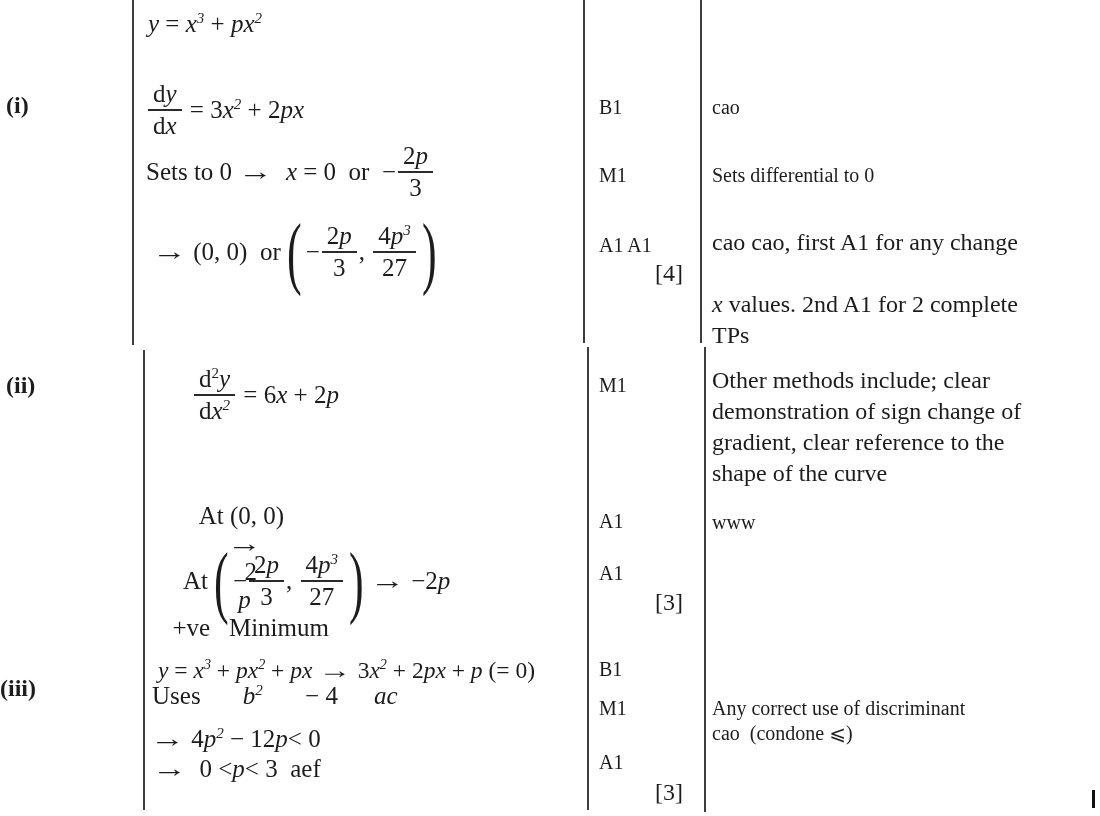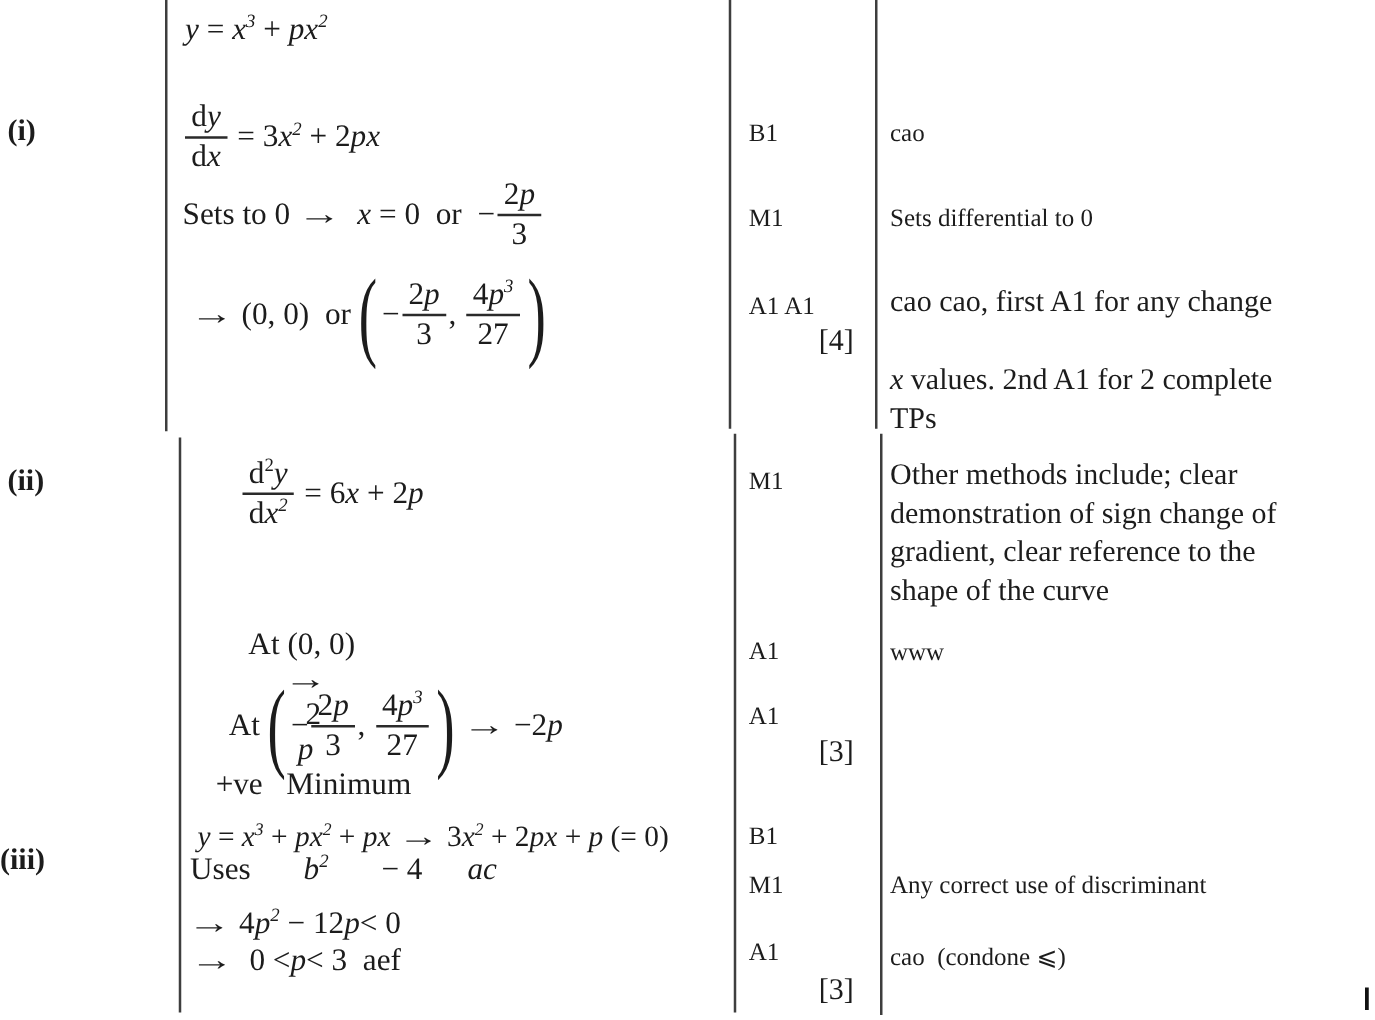--- a/index.html
+++ b/index.html
@@ -151,15 +151,15 @@
   <div class="mtotal" style="top:772px;">[3]</div>
 
   <div class="cmt" style="top:87px;">cao</div>
   <div class="cmt" style="top:155px;">Sets differential to 0</div>
   <div class="cblock" style="top:227px;"><span class="rm">cao cao, first A1 for any change</span><br><br><span class="it">x</span><span class="rm"> values. 2nd A1 for 2 complete</span><br><span class="rm">TPs</span></div>
 
   <div class="cblock" style="top:365px;"><span class="rm">Other methods include; clear</span><br><span class="rm">demonstration of sign change of</span><br><span class="rm">gradient, clear reference to the</span><br><span class="rm">shape of the curve</span></div>
   <div class="cmt" style="top:502px;">www</div>
 
   <div class="cmt" style="top:688px;">Any correct use of discriminant</div>
-  <div class="cmt" style="top:746px;">cao  (condone ⩽)</div>
+  <div class="cmt" style="top:713px;">cao  (condone ⩽)</div>
 
 </div>
 
 </body></html>

